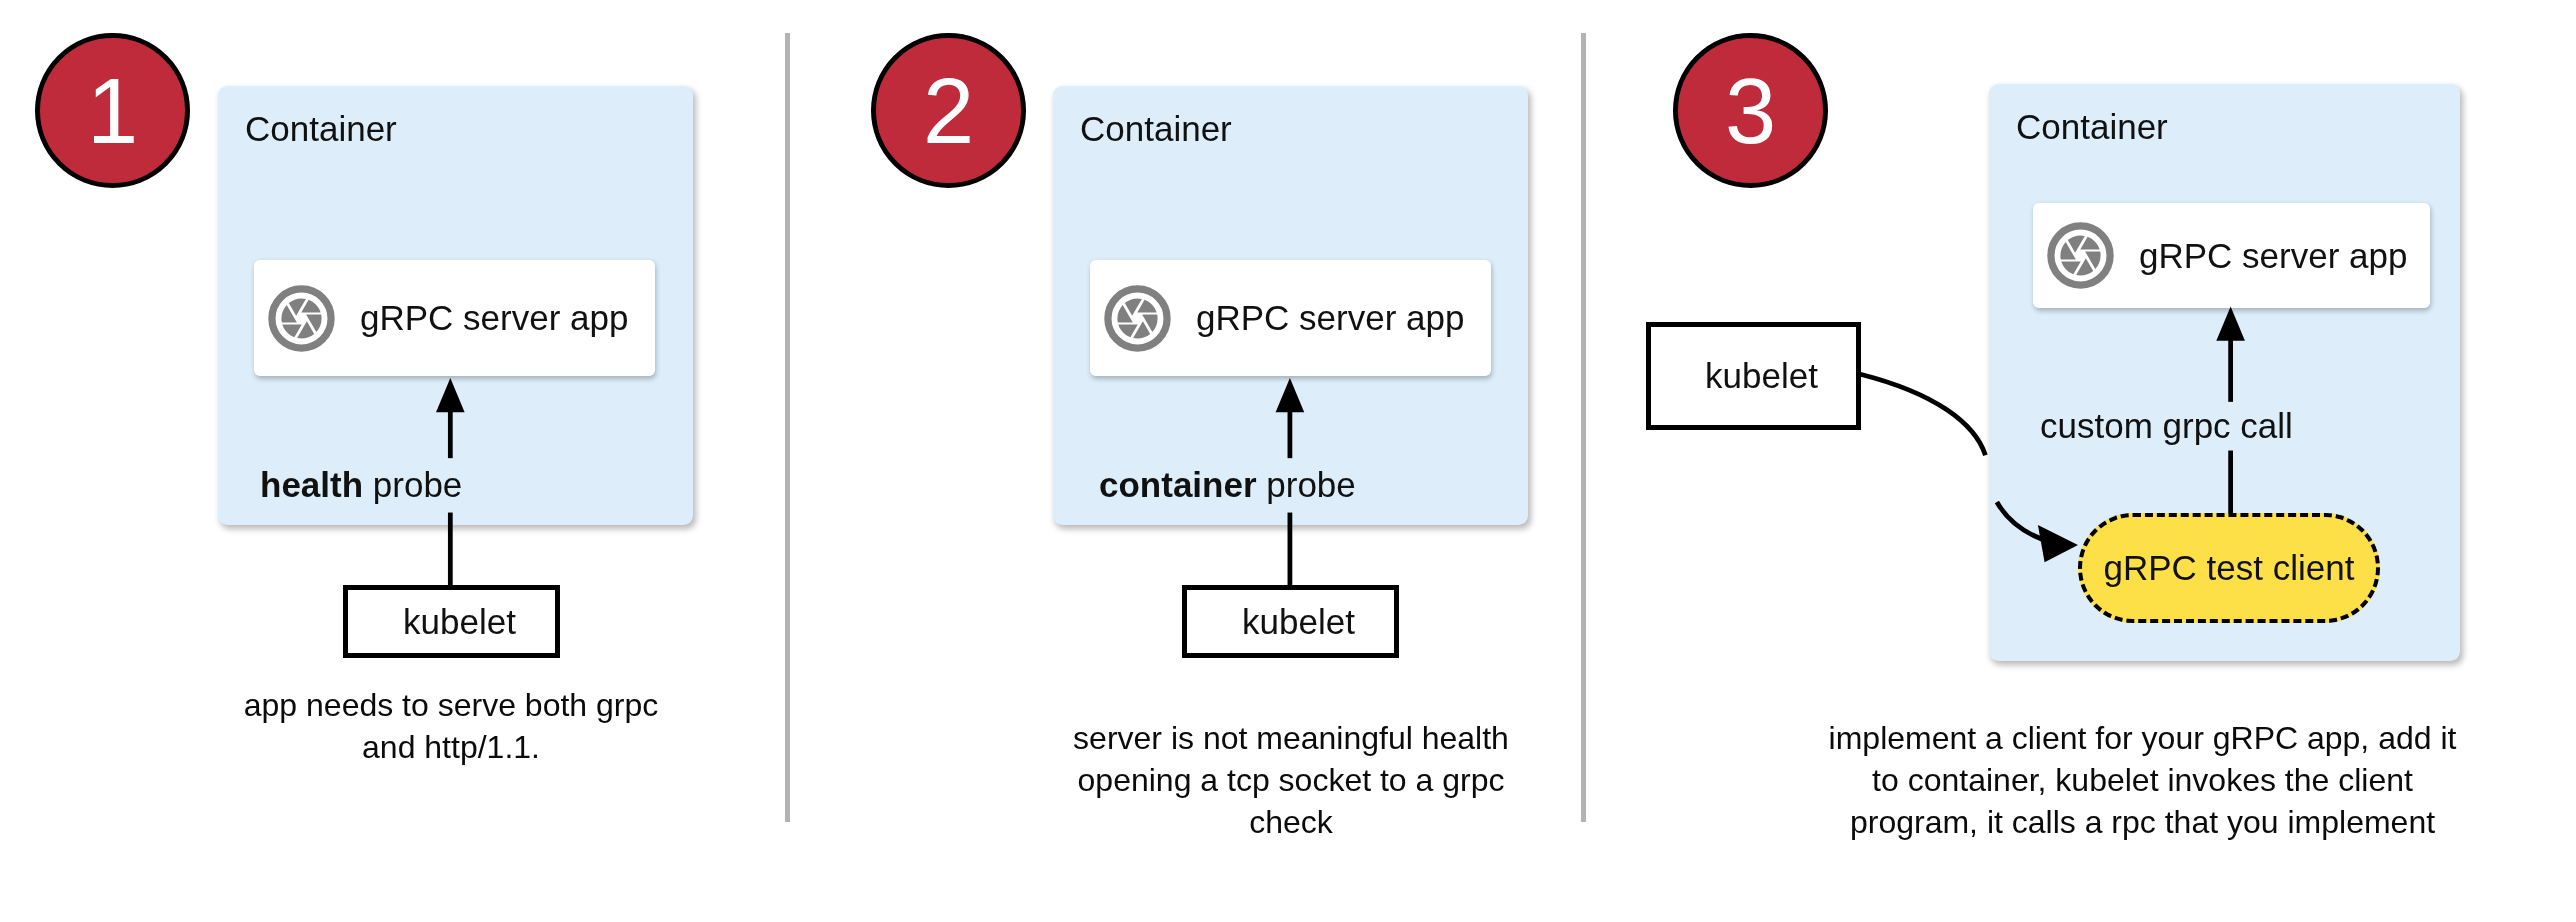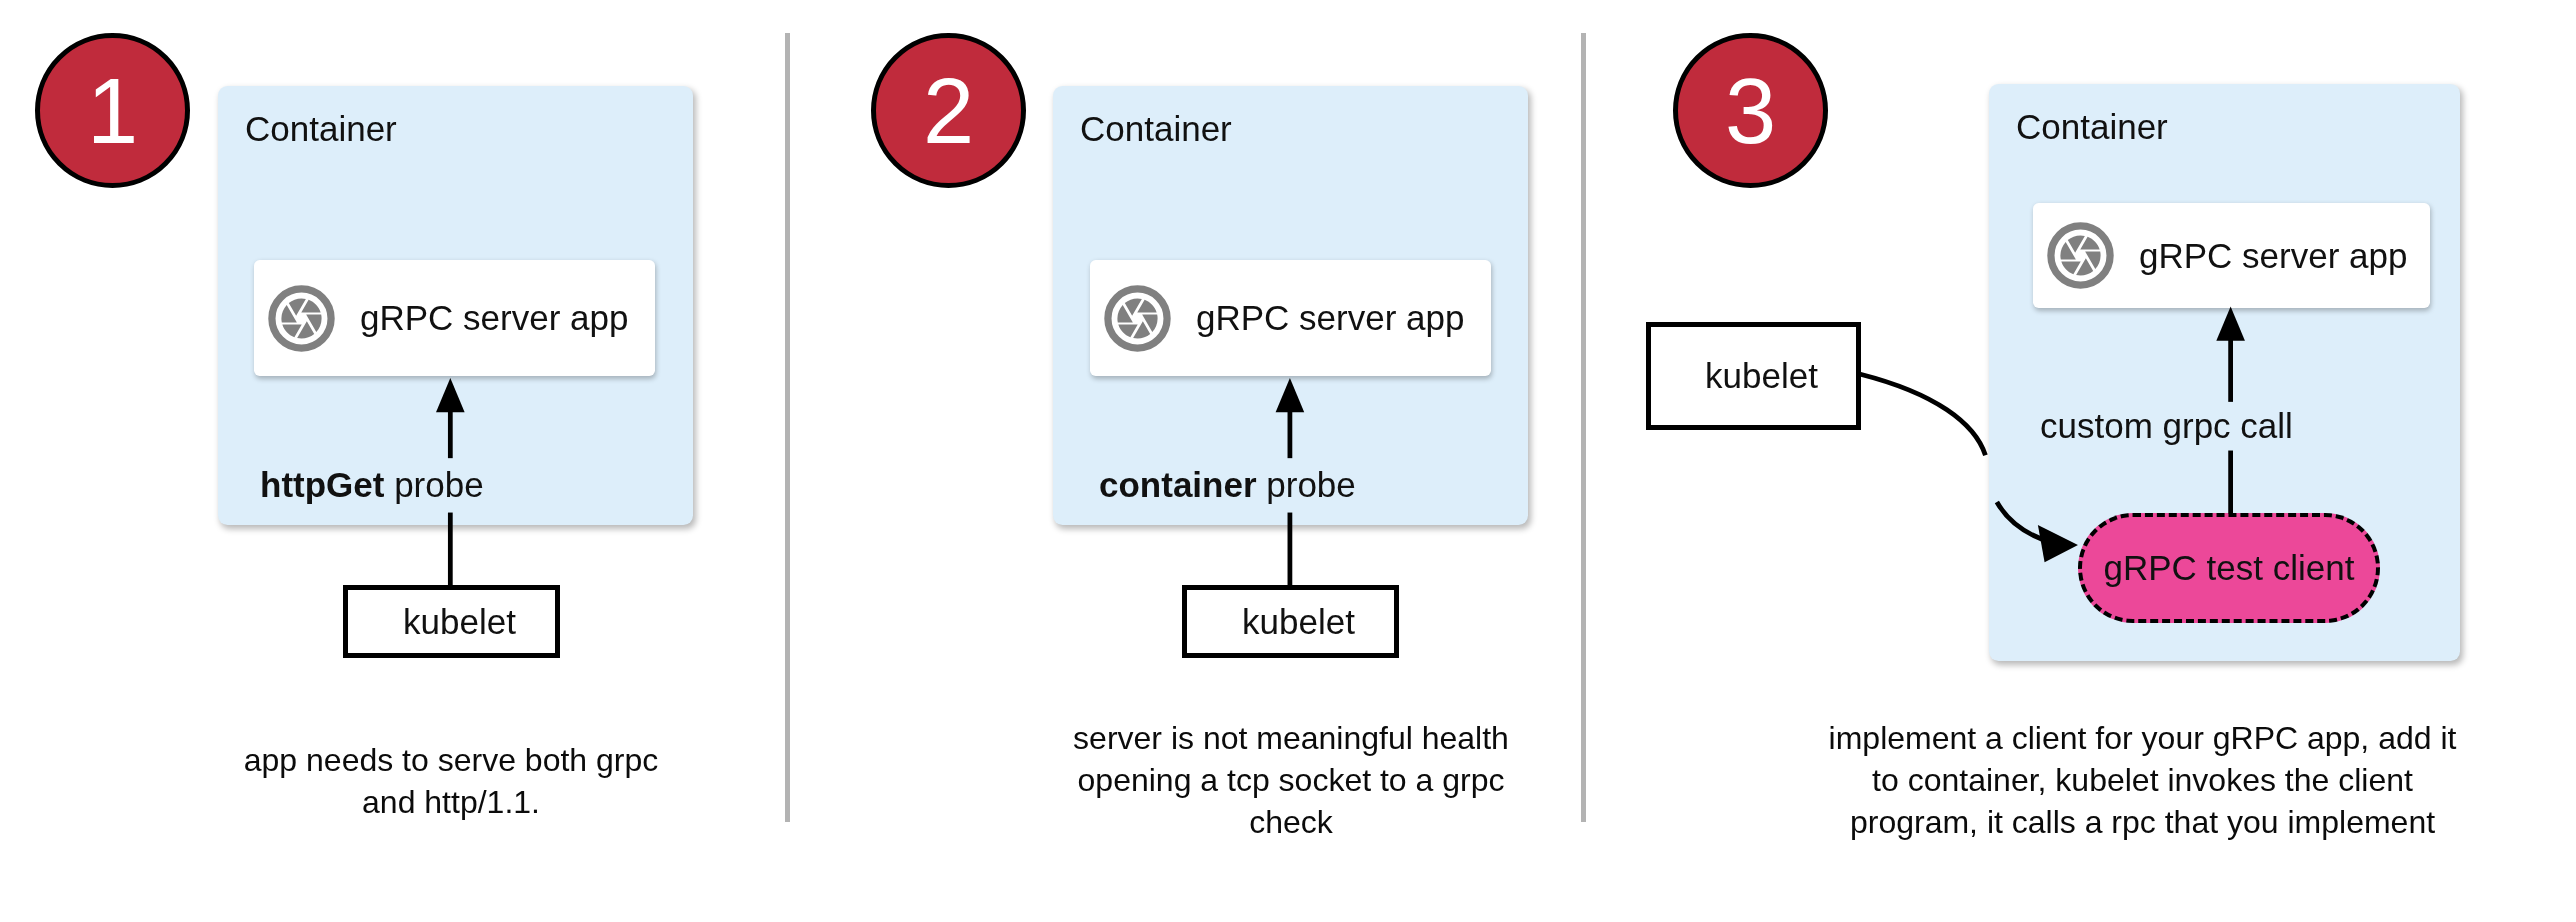--- a/index.html
+++ b/index.html
@@ -35,21 +35,21 @@
   .kubelet-box{
     position:absolute; background:#ffffff; border:5.7px solid var(--box-border);
     box-sizing:border-box; display:flex; align-items:center; justify-content:center;padding-left:16px;
   }
   .kubelet-label{font-size:35px;}
   .probe-label{
     position:absolute; font-size:35px; line-height:38px; white-space:nowrap;
   }
   .probe-label b{font-weight:bold;}
   .pill{
-    position:absolute; background:#ec4899; border:4.8px dashed var(--box-border);
+    position:absolute; background:#fde047; border:4.8px dashed var(--box-border);
     border-radius:57px; box-sizing:border-box;
     display:flex; align-items:center; justify-content:center;
   }
   .pill-label{font-size:35px;}
   .caption{
     position:absolute; font-size:32px; line-height:42px; text-align:center; color:#0b0b0b;
   }
   .arrows{position:absolute; left:0; top:0; pointer-events:none;}
   .arrows path{stroke:var(--arrow-black); stroke-width:5; fill:none;}
   .arrows polygon{fill:var(--arrow-black); stroke:none;}
@@ -72,28 +72,28 @@
 
   <div class="app-box" style="left:254px; top:260px; width:401px; height:116px;">
     <svg width="67" height="67" viewBox="0 0 24 24">
       <circle cx="12" cy="12" r="10.6" fill="none" stroke="#808080" stroke-width="2.6"></circle>
       <path fill="#808080" transform="translate(12 12) scale(0.72) translate(-12 -12)" d="M9.4 10.5l4.77-8.26C13.47 2.09 12.75 2 12 2c-2.4 0-4.6.85-6.32 2.25l3.66 6.35.06-.1zM21.54 9c-.92-2.92-3.15-5.26-6-6.34L11.88 9h9.66zm.26 1h-7.49l.29.5 4.76 8.25C21 16.97 22 14.61 22 12c0-.69-.07-1.35-.2-2zM8.54 12l-3.9-6.75C3.01 7.03 2 9.39 2 12c0 .69.07 1.35.2 2h7.49l-1.15-2zm-6.08 3c.92 2.92 3.15 5.26 6 6.34L12.12 15H2.46zm11.27 0l-3.9 6.76c.7.15 1.42.24 2.17.24 2.4 0 4.6-.85 6.32-2.25l-3.66-6.35-.93 1.6z"></path>
     </svg>
     <span class="app-label">gRPC server app</span>
   </div>
 
   <div class="probe-label" style="left:260px; top:466px; width:382px;">
-    <b>httpGet</b><span> probe</span>
+    <b>health</b><span> probe</span>
   </div>
 
   <div class="kubelet-box" style="left:343px; top:585px; width:217px; height:73px;">
     <span class="kubelet-label">kubelet</span>
   </div>
 
-  <div class="caption" style="left:184px; top:739px; width:534px;">
+  <div class="caption" style="left:184px; top:684px; width:534px;">
     <div>app needs to serve both grpc</div>
     <div>and http/1.1.</div>
   </div>
 
   <div class="badge" style="left:871px; top:33px;">
     <span>2</span>
   </div>
 
   <div class="container-box" style="left:1053px; top:86px; width:475px; height:439px;">
     <div class="container-label">Container</div>

